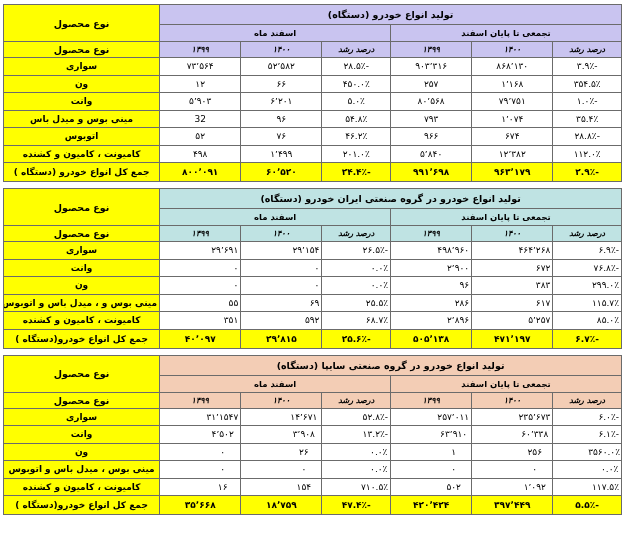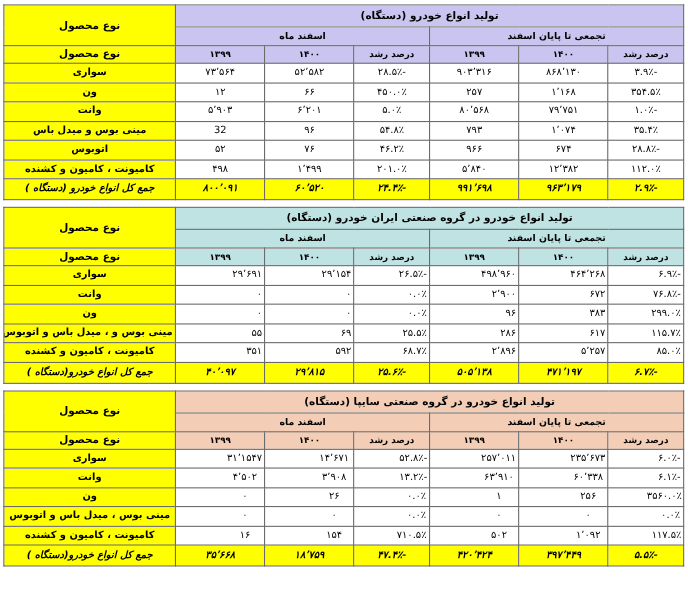--- a/index.html
+++ b/index.html
@@ -2,25 +2,25 @@
 <html lang="fa" dir="rtl"><head>
 <meta charset="utf-8">
 <style>
   html,body{margin:0;padding:0;background:#ffffff;}
   body{font-family:"DejaVu Sans","Liberation Sans",sans-serif;}
   .page{width:625px;height:551px;position:relative;background:#ffffff;box-sizing:border-box;padding:4px 3px;}
   table{border-collapse:collapse;width:619px;table-layout:fixed;margin-bottom:6px;}
   td,th{border:1px solid #6b6b6b;font-size:9px;text-align:center;vertical-align:middle;padding:1px 2px;color:#000;white-space:nowrap;overflow:hidden;}
   .title-cell{font-size:9.5px;font-weight:bold;height:17px;}
   .hdr{font-weight:bold;font-size:8.5px;height:14px;}
-  .sub{font-weight:bold;font-size:8px;height:13px;}
+  .sub{font-weight:bold;font-size:8px;height:13px;font-style:italic;}
   .prod{background:#ffff00;font-weight:bold;font-size:9px;}
   .prodhdr{background:#ffff00;font-weight:bold;font-size:9.5px;}
   .datarow td{height:14.5px;}
-  .totalrow td{font-weight:bold;height:16px;font-style:italic;}
+  .totalrow td{font-weight:bold;height:16px;}
   
   .t1-title{background:#c9c4f0;}
   .t1-hdr{background:#c9c4f0;}
   .t1-sub{background:#c9c4f0;}
   .t1-cell{background:#ffffff;}
   .t1-total{background:#ffff00;}
   
   .t2-title{background:#bfe3e3;}
   .t2-hdr{background:#bfe3e3;}
   .t2-sub{background:#bfe3e3;}

